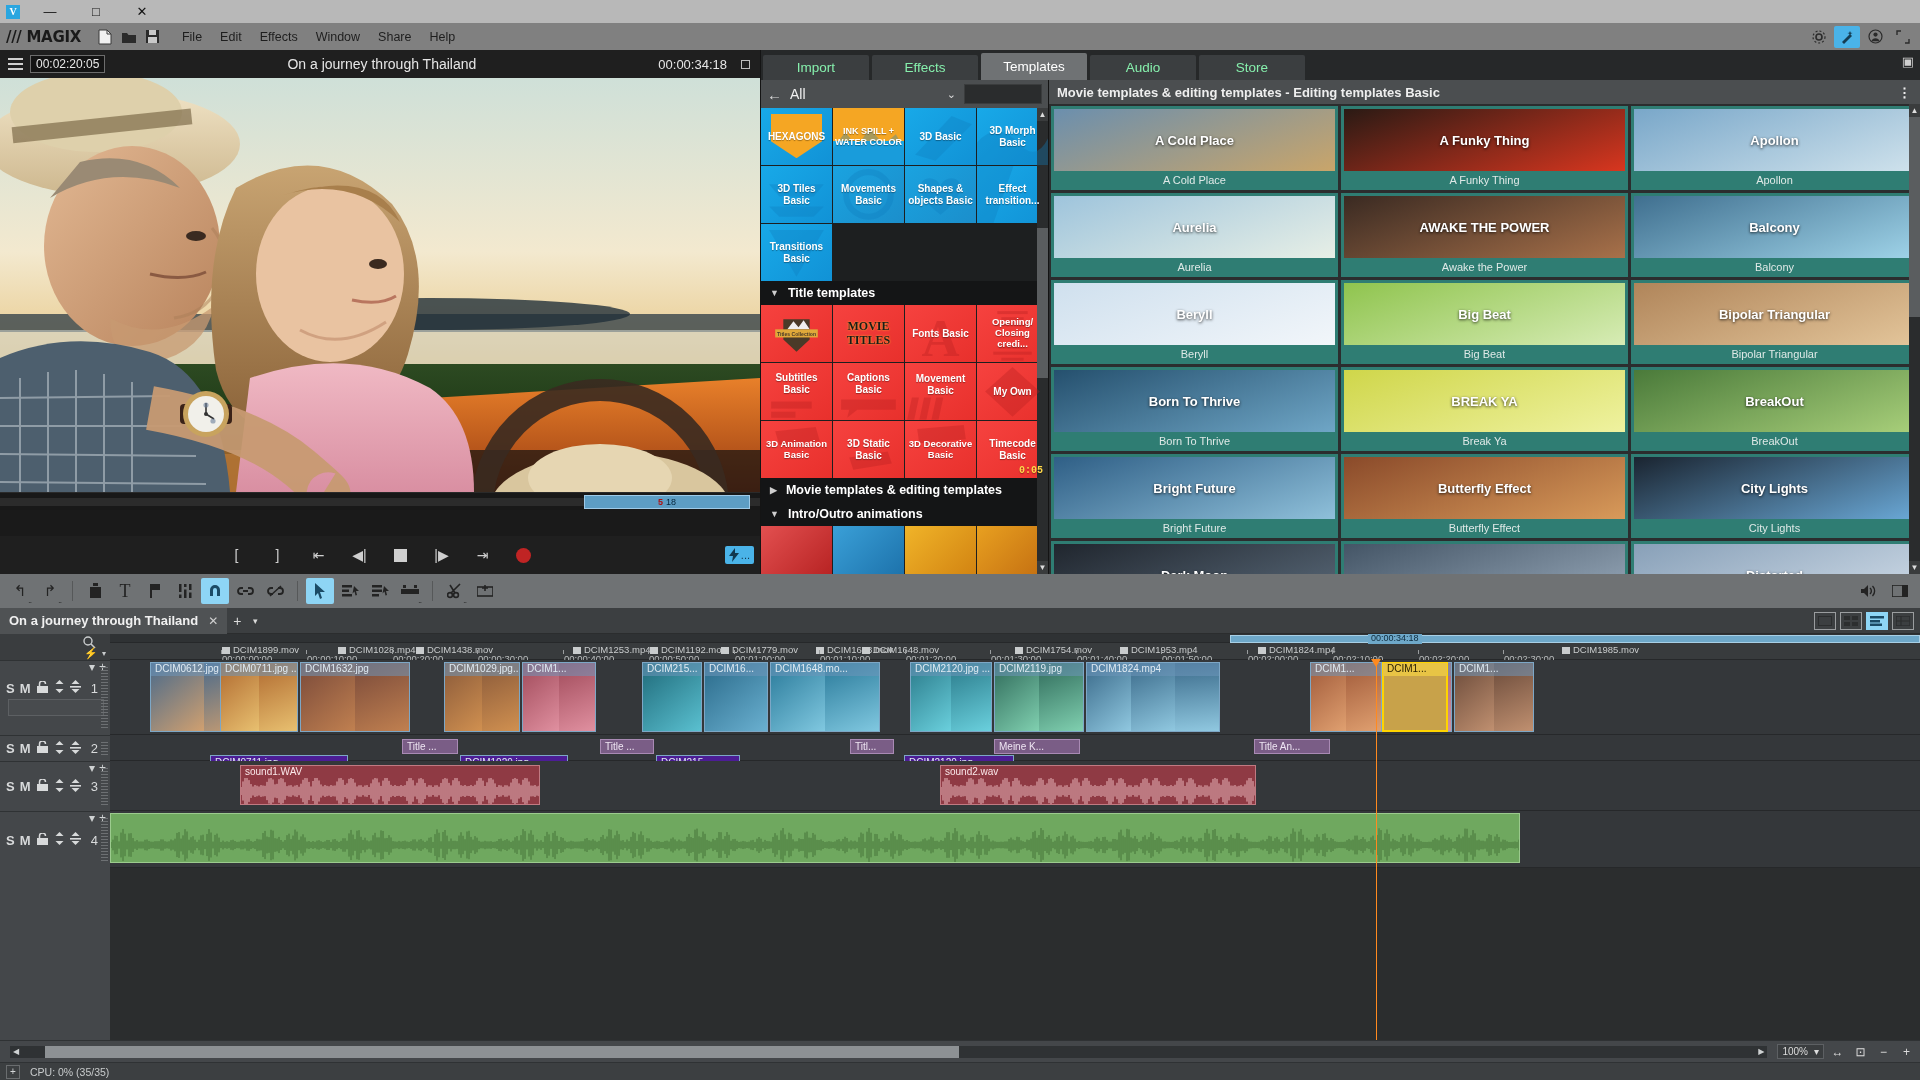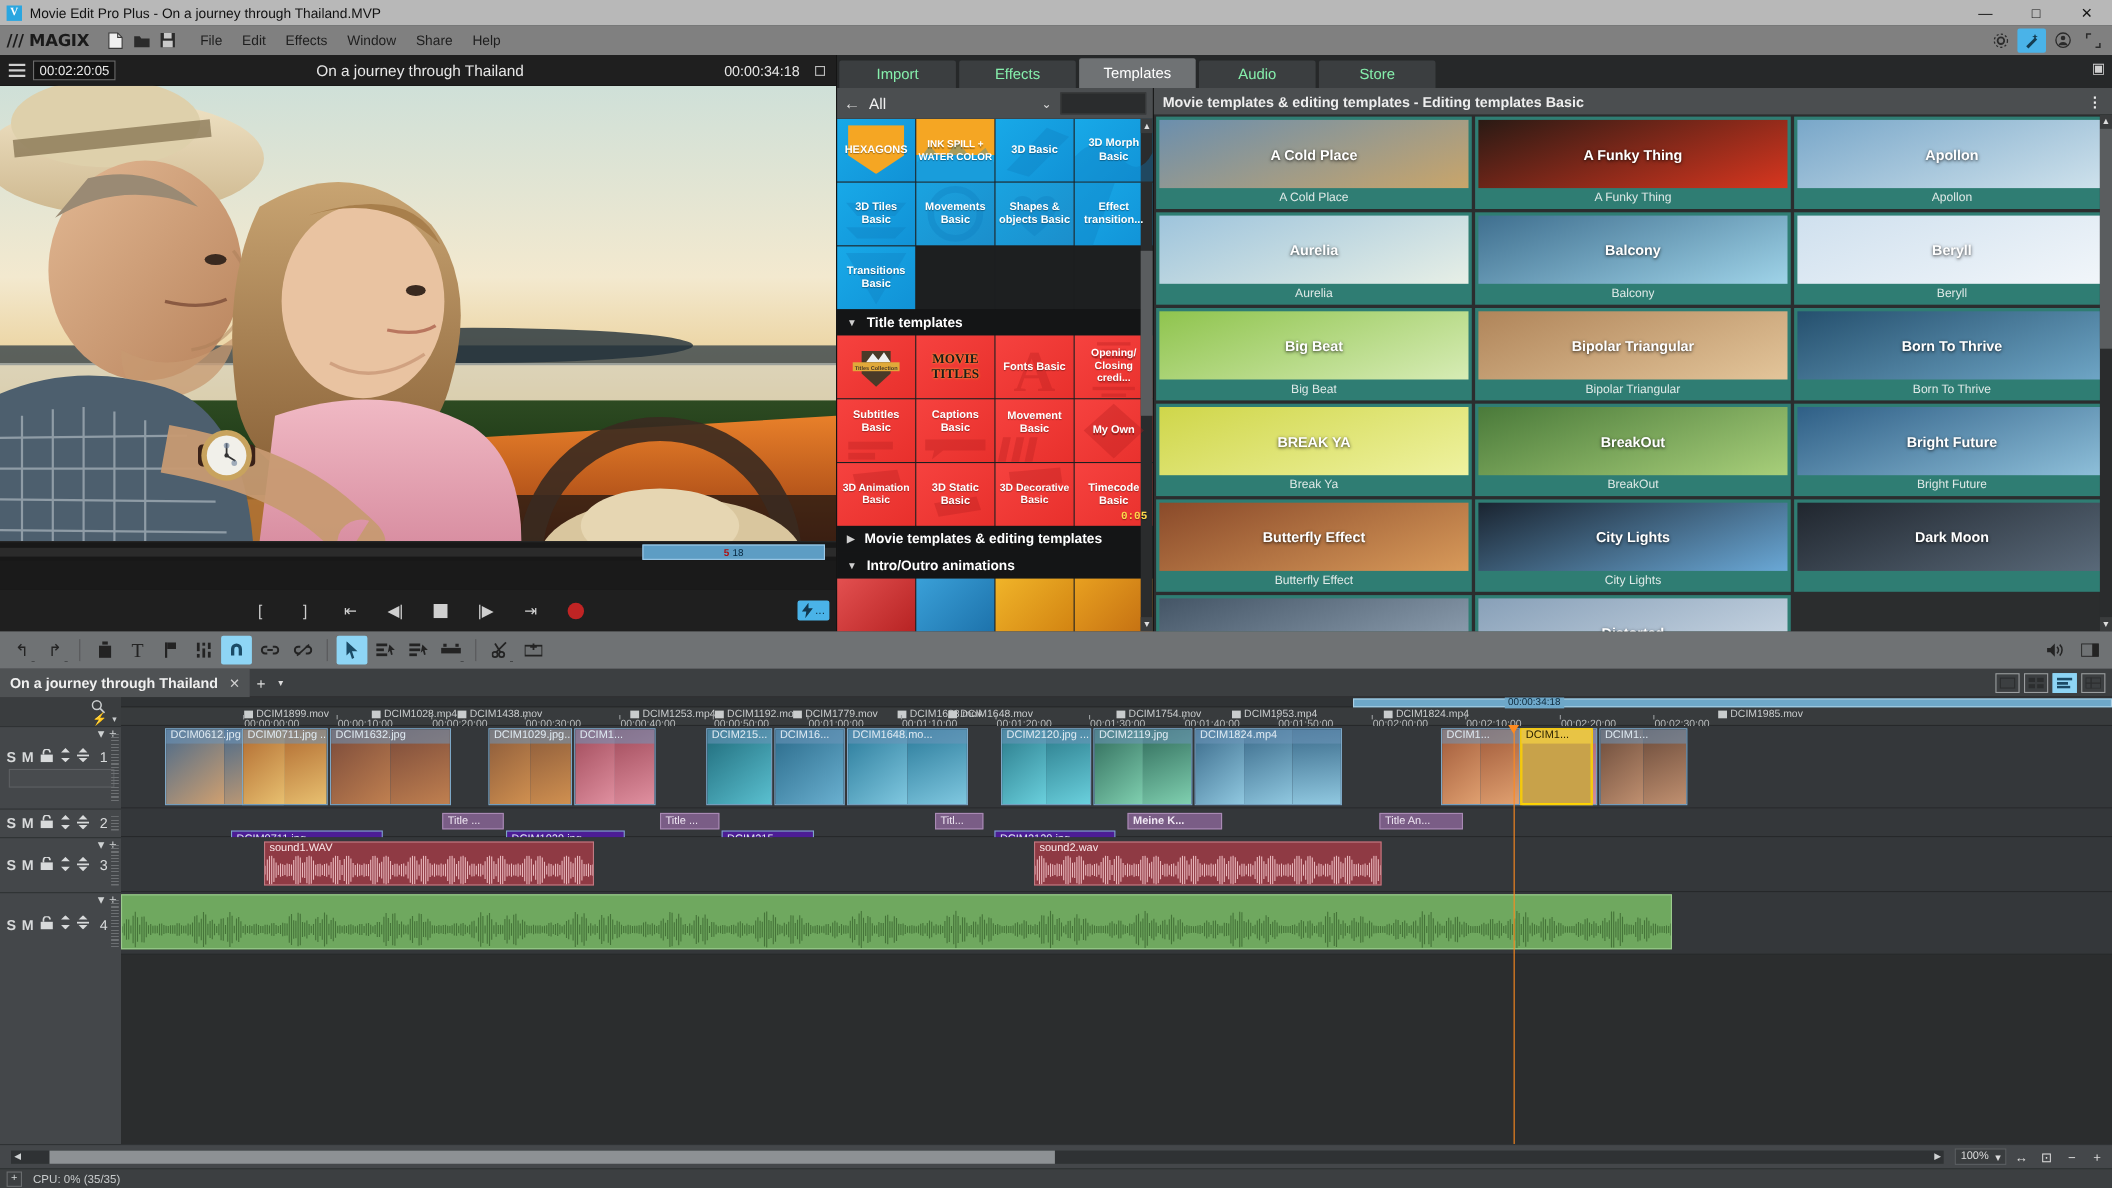--- a/index.html
+++ b/index.html
@@ -179,21 +179,20 @@
   .statusbar{height:18px;background:#3c3f41;display:flex;align-items:center;gap:10px;padding:0 6px;flex:0 0 18px;border-top:1px solid #2f3234;color:#c8cbcc;font-size:10.5px;}
   .sb-plus{width:14px;height:14px;border:1px solid #6a6d6f;display:flex;align-items:center;justify-content:center;font-size:10px;color:#d3d6d7;}
 </style>
 </head>
 <body>
 
 <div class="app">
 
   <div class="titlebar">
     <div class="tb-logo">V</div>
-    <div class="tb-title">Movie Edit Pro Plus - On a journey through Thailand.MVP</div>
     <div class="tb-btns">
       <div class="tb-btn">—</div>
       <div class="tb-btn">□</div>
       <div class="tb-btn close">✕</div>
     </div>
   </div>
 
   <div class="menubar">
     <div class="magix">/// MAGIX</div>
     <div class="mb-icon">
@@ -611,20 +610,26 @@
                   </div>
                   <div class="rname">Apollon</div>
                 </div>
                 <div class="rcard">
                   <div class="rthumb" style="background: linear-gradient(160deg, rgb(158, 196, 220), rgb(231, 239, 230));">
                     <div class="cap">Aurelia</div>
                   </div>
                   <div class="rname">Aurelia</div>
                 </div>
                 <div class="rcard">
+                  <div class="rthumb" style="background: linear-gradient(160deg, rgb(58, 42, 34), rgb(168, 113, 74));">
+                    <div class="cap">AWAKE THE POWER</div>
+                  </div>
+                  <div class="rname">Awake the Power</div>
+                </div>
+                <div class="rcard">
                   <div class="rthumb" style="background: linear-gradient(160deg, rgb(63, 111, 143), rgb(159, 211, 232));">
                     <div class="cap">Balcony</div>
                   </div>
                   <div class="rname">Balcony</div>
                 </div>
                 <div class="rcard">
                   <div class="rthumb" style="background: linear-gradient(160deg, rgb(207, 224, 238), rgb(242, 246, 250));">
                     <div class="cap">Beryll</div>
                   </div>
                   <div class="rname">Beryll</div>
@@ -1134,21 +1139,21 @@
               </div>
             </div>
           <div class="lane" id="lane2" style="top:75px;height:26px">
               <div class="tclip blue" style="left: 100px; width: 138px; top: 4px;">DCIM0711.jpg</div>
               <div class="tclip" style="left: 292px; width: 56px; top: 4px;">Title ...</div>
               <div class="tclip blue" style="left: 350px; width: 108px; top: 4px;">DCIM1029.jpg</div>
               <div class="tclip" style="left: 490px; width: 54px; top: 4px;">Title ...</div>
               <div class="tclip blue" style="left: 546px; width: 84px; top: 4px;">DCIM215...</div>
               <div class="tclip" style="left: 740px; width: 44px; top: 4px;">Titl...</div>
               <div class="tclip blue" style="left: 794px; width: 110px; top: 4px;">DCIM2120.jpg</div>
-              <div class="tclip" style="left: 915px; width: 86px; top: 4px; font-weight: bold;">Meine K...</div>
+              <div class="tclip" style="left: 884px; width: 86px; top: 4px;">Meine K...</div>
               <div class="tclip" style="left: 1144px; width: 76px; top: 4px;">Title  An...</div>
             </div>
           <div class="lane" id="lane3" style="top:101px;height:50px">
               <div class="aclip" style="left: 130px; width: 300px; top: 4px; height: 40px;">
                 <div class="lbl">sound1.WAV</div>
                 <div class="wave"><svg width="300" height="26" viewBox="0 0 300 26">
                     <path d="M0 9V17M2 3.4358760211439012V22.5641239788561M4 -0.07963661089737784V26.079636610897378M6 -0.4233769721499687V26.423376972149967M8 2.1245726618096157V23.875427338190384M10 6.077700468291615V19.922299531708383M12 8.490619161305222V17.509380838694778M14 6.995342806623101V19.0046571933769M16 7.674376065993146V18.325623934006856M18 8.464861432545106V17.535138567454894M20 7.068689186951348V18.931310813048654M22 7.527302299824241V18.472697700175758M24 7.804684653569796V18.195315346430206M26 3.858914292386544V22.141085707613456M28 0.4411799958910656V25.558820004108934M30 -0.6453539469236276V26.645353946923628M32 1.4911056266621738V24.508894373337824M34 6.3431184956102875V19.656881504389712M36 5.815009012177652V20.18499098782235M38 1.1581474598209773V24.841852540179023M40 -0.6762910221913714V26.67629102219137M42 0.6852914422393415V25.31470855776066M44 4.236075115494177V21.763924884505823M46 8.131025781977815V17.868974218022185M48 7.386678757711085V18.613321242288915M50 7.136221811585443V18.863778188414557M52 8.645463775791224V17.354536224208776M54 7.538222758165502V18.461777241834497M56 7.036697747426203V18.963302252573797M58 8.743638736810446V17.256361263189554M60 5.70172843873646V20.29827156126354M62 1.7979219578658743V24.202078042134126M64 -0.5285453732395844V26.528545373239584M66 0.1219827028065037V25.878017297193495M68 3.8961445058564834V22.103855494143517M70 8.445428841393607V17.554571158606393M72 2.994198218132624V23.005801781867376M74 -0.2524960788808457V26.252496078880846M76 -0.29204567377849067V26.29204567377849M78 2.4638219747149215V23.53617802528508M80 6.448723384592134V19.551276615407865M82 8.25540969425334V17.744590305746662M84 6.973914424926287V19.026085575073715M86 7.821347570941057V18.178652429058943M88 8.288511503730442V17.71148849626956M90 7.0181437559987785V18.98185624400122M92 7.688202225276042V18.311797774723956M94 7.466514699815348V18.53348530018465M96 3.4863597873418524V22.513640212658146M98 0.2181122175203125V25.781887782479686M100 -0.5852135511813543V26.585213551181354M102 1.8487001501884173V24.151299849811583M104 6.880212312221245V19.119787687778754M106 5.297654912308676V20.702345087691324M108 0.8507933321549075V25.149206667845093M110 -0.6782747607370752V26.678274760737075M112 0.9491508629303613V25.05084913706964M114 4.616167570158051V21.38383242984195M116 8.444311913436511V17.55568808656349M118 7.266531236901636V18.733468763098365M120 7.219869198323786V18.780130801676215M122 8.828876715774646V17.171123284225352M124 7.414106400325746V18.585893599674254M126 7.098295920213418V18.901704079786583M128 8.986336017954798V17.013663982045202M130 5.3223752414000955V20.677624758599904M132 1.4854392373428809V24.51456076265712M134 -0.6067704187053149V26.606770418705317M136 0.3519285622810777V25.648071437718922M138 4.373512960538688V21.62648703946131M140 7.892738349058716V18.107261650941282M142 2.572525170905015V23.427474829094983M144 -0.3962785466632841V26.396278546663282M146 -0.1354316439659904V26.13543164396599M148 2.8140644624062716V23.18593553759373M150 6.813272162459123V19.18672783754088M152 8.03871670101395V17.96128329898605M154 6.9719935384020495V19.02800646159795M156 7.977864145098504V18.022135854901496M158 8.117834505223312V17.882165494776686M160 6.985371800020856V19.014628199979143M162 7.869071807280816V18.130928192719182M164 7.117815071509831V18.88218492849017M166 3.1200865376841875V22.879913462315812M168 0.017308610539021885V25.982691389460978M170 -0.4957356107036137V26.495735610703612M172 2.229862479745078V23.77013752025492M174 7.424482210755928V18.575517789244074M176 4.792782734576077V21.20721726542392M178 0.5699062904416774V25.43009370955832M180 -0.651669334478779V26.65166933447878M182 1.2313934501885164V24.768606549811484M184 4.9975247587989V21.0024752412011M186 8.743395118124997V17.256604881875003M188 7.16695187711341V18.833048122886588M190 7.3186773517057215V18.681322648294277M192 8.986355640151702V17.0136443598483M194 7.30318517709198V18.69681482290802M196 7.180349605222534V18.819650394777465M198 8.70020436154826V17.29979563845174M200 4.9412448012540615V21.05875519874594M202 1.1886506138971704V24.81134938610283M204 -0.6573752317360722V26.657375231736072M206 0.6096529404834996V25.3903470595165M208 4.866420108950919V21.13357989104908M210 7.343801393995294V18.656198606004708M212 2.1721885809085304V23.827811419091468M214 -0.5107839141220119V26.510783914122012M216 0.045489547825258825V25.95451045217474M218 3.1736659714939464V22.826334028506054M220 7.169871420489917V18.83012857951008M222 7.841145683371872V18.15885431662813M224 6.989061170550466V19.010938829449536M226 8.142604730772446V17.857395269227553M228 7.954222522887402V18.045777477112598M230 6.9710692637552425V19.028930736244757M232 8.069498141331845V17.930501858668155M234 6.759952283998416V19.240047716001584M236 2.761762168471952V23.238237831528046M238 -0.1600912705155597V26.160091270515558M240 -0.37690272700992544V26.376902727009927M242 2.6334274082733167V23.366572591726683M244 7.974090214382766V18.025909785617234M246 4.302067391416674V21.697932608583326M248 0.31624143876021904V25.68375856123978M250 -0.5969510347407194V26.59695103474072M252 1.5305916478883148V24.469408352111685M254 5.378495051853621V20.62150494814638M256 8.972789404938021V17.02721059506198M258 7.087925413355312V18.91207458664469M260 7.431615677452337V18.568384322547665M262 8.801695967531177V17.198304032468823M264 7.206550792457804V18.793449207542196M266 7.282965175068071V18.71703482493193M268 8.398956669788046V17.601043330211954M270 4.559969895874579V21.44003010412542M272 0.9090319113940417V25.09096808860596M274 -0.6797899433301708V26.67978994333017M276 0.8944950053383351V25.105504994661665M278 5.37324049493617V20.62675950506383M280 6.8004752911085715V19.199524708891428M282 1.7944324053142182V24.205567594685782M284 -0.5959295313782569V26.595929531378257M286 0.24965164240566473V25.750348357594333M288 3.540971076006528V22.459028923993472M290 7.517101897016451V18.482898102983548M292 7.663198964809111V18.336801035190888M294 7.024501375832719V18.97549862416728M296 8.314207007878819V17.68579299212118M298 7.799032216081524V18.200967783918475" stroke="#e9b7bc" stroke-width="1"></path>
                   </svg></div>
               </div>
               <div class="aclip" style="left: 830px; width: 316px; top: 4px; height: 40px;">

